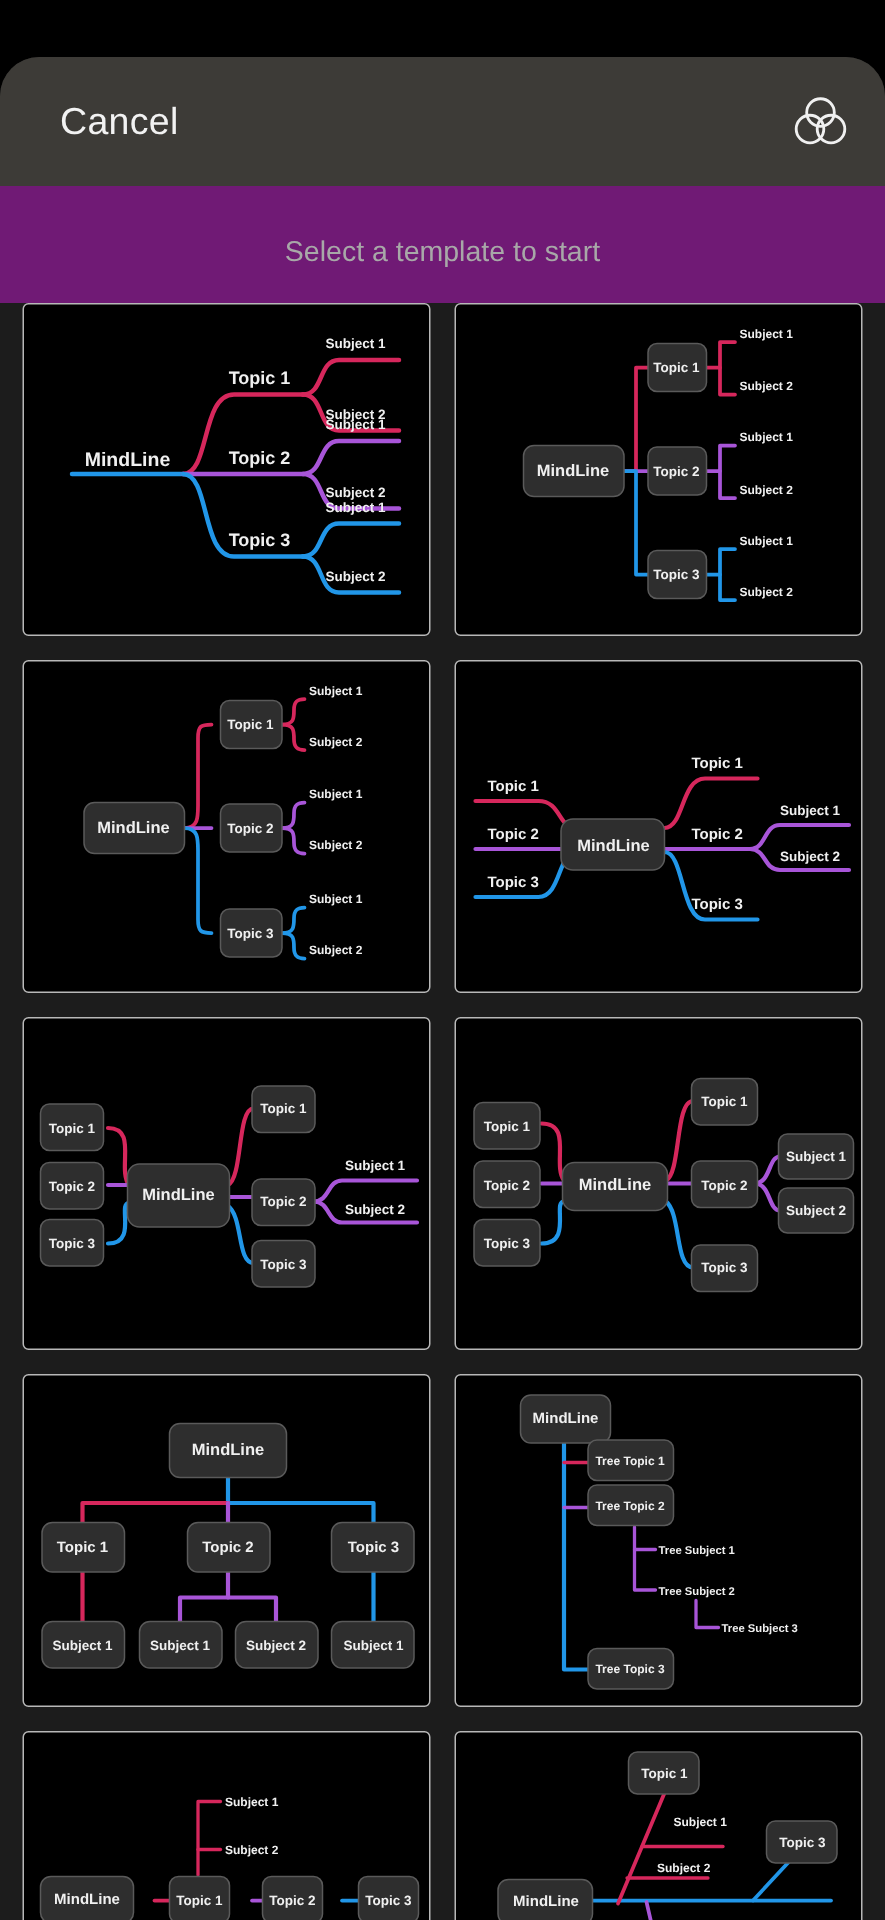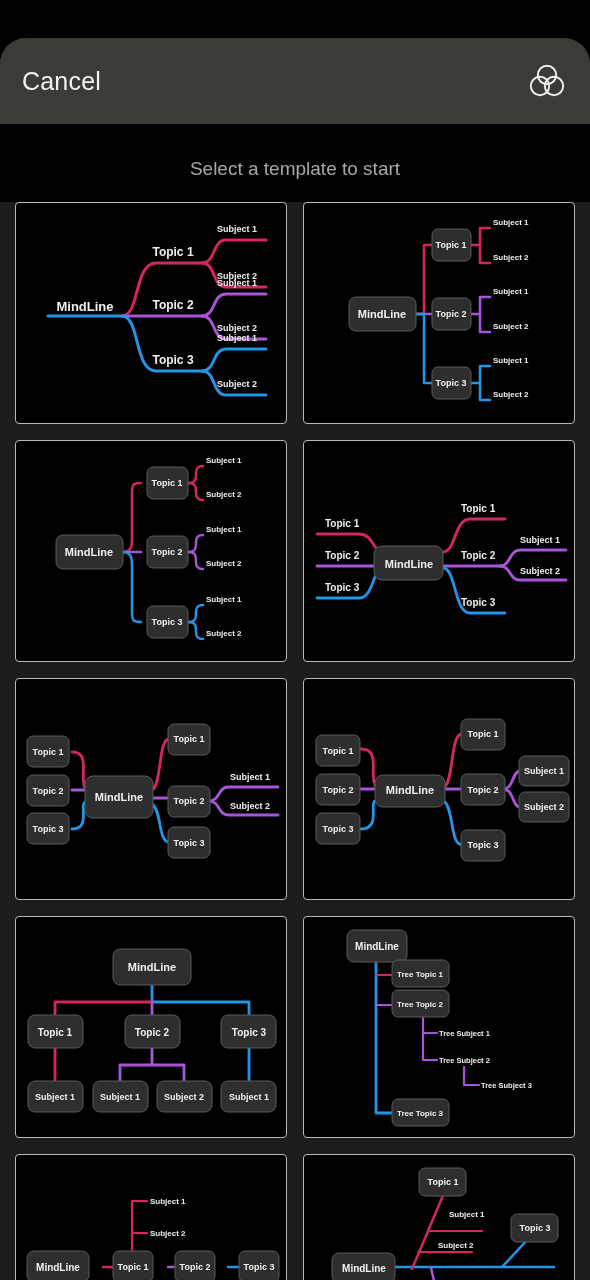--- a/index.html
+++ b/index.html
@@ -21,34 +21,34 @@
   }
   .navbar {
     position: relative;
     height: 86px;
     background: #3d3b37;
     display: flex; align-items: center;
     padding: 0 22px;
   }
   .nav-cancel {
     font-size: 25px; color: #f2f2f2; letter-spacing: .2px;
-    cursor: pointer; white-space: nowrap;
+    cursor: pointer; white-space: nowrap; margin-left: 18px;
   }
   .nav-title {
     position: absolute; left: 0; right: 0;
     text-align: center;
     font-size: 25px; font-weight: bold; color: #ffffff;
     letter-spacing: .2px; pointer-events: none;
   }
   .nav-icon { margin-left: auto; width: 42px; height: 42px; position: relative; z-index: 2; cursor: pointer; }
 
   .subtitle {
     text-align: center; color: #a8a8a8;
     font-size: 19px; padding: 34px 0 22px 0;
-    background: #000000;
+    background: #701a75;
   }
 
   
   .grid {
     display: grid;
     grid-template-columns: 272px 272px;
     gap: 16px;
     padding: 0 15px;
     background: #1c1c1c;
   }

